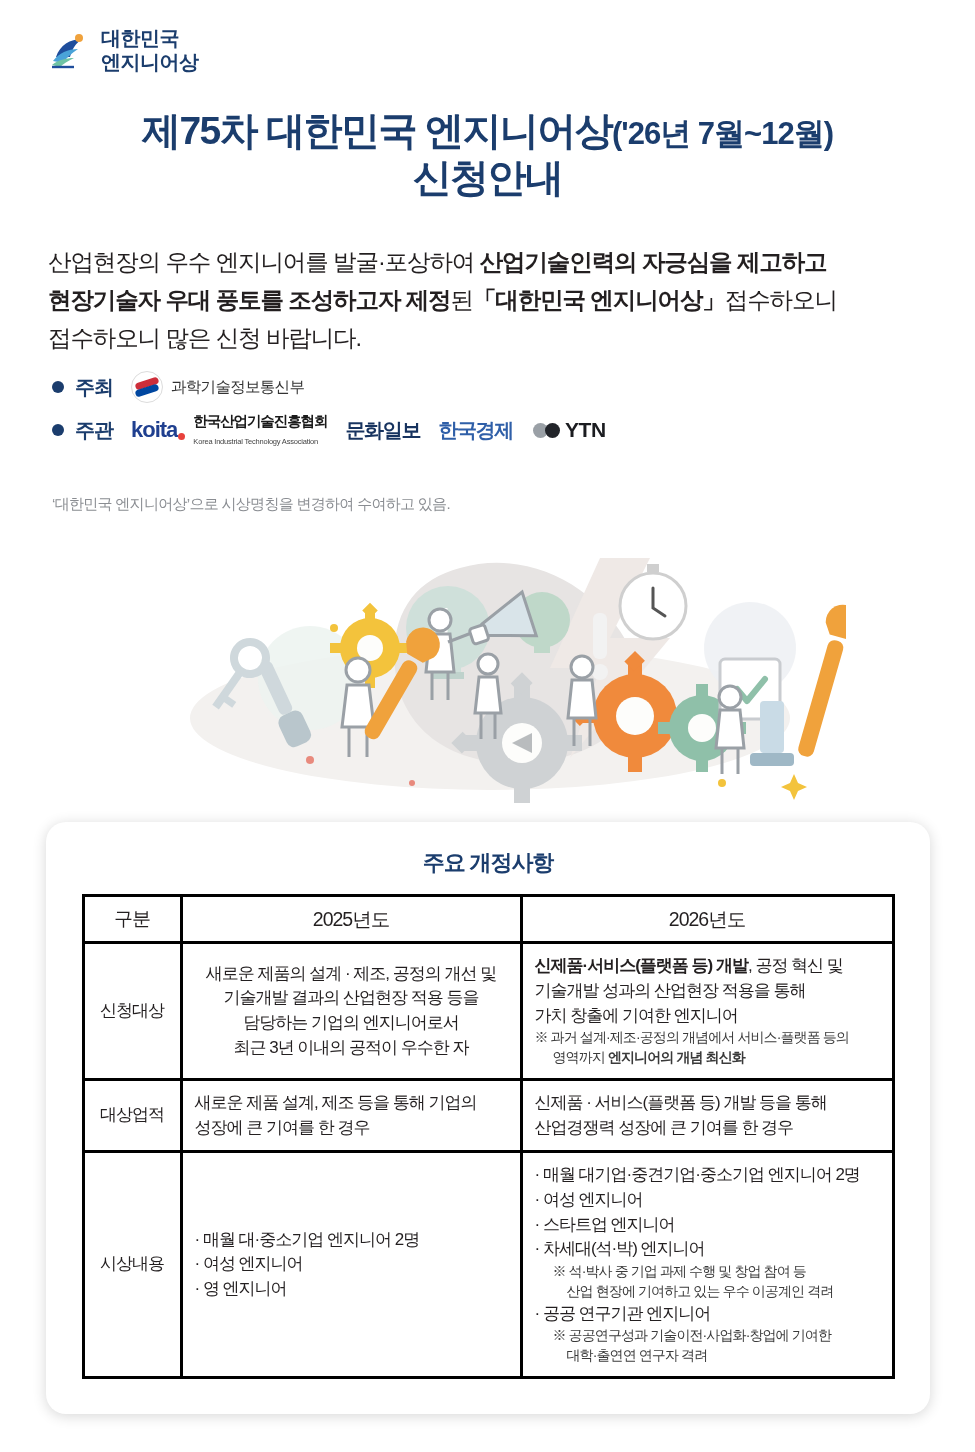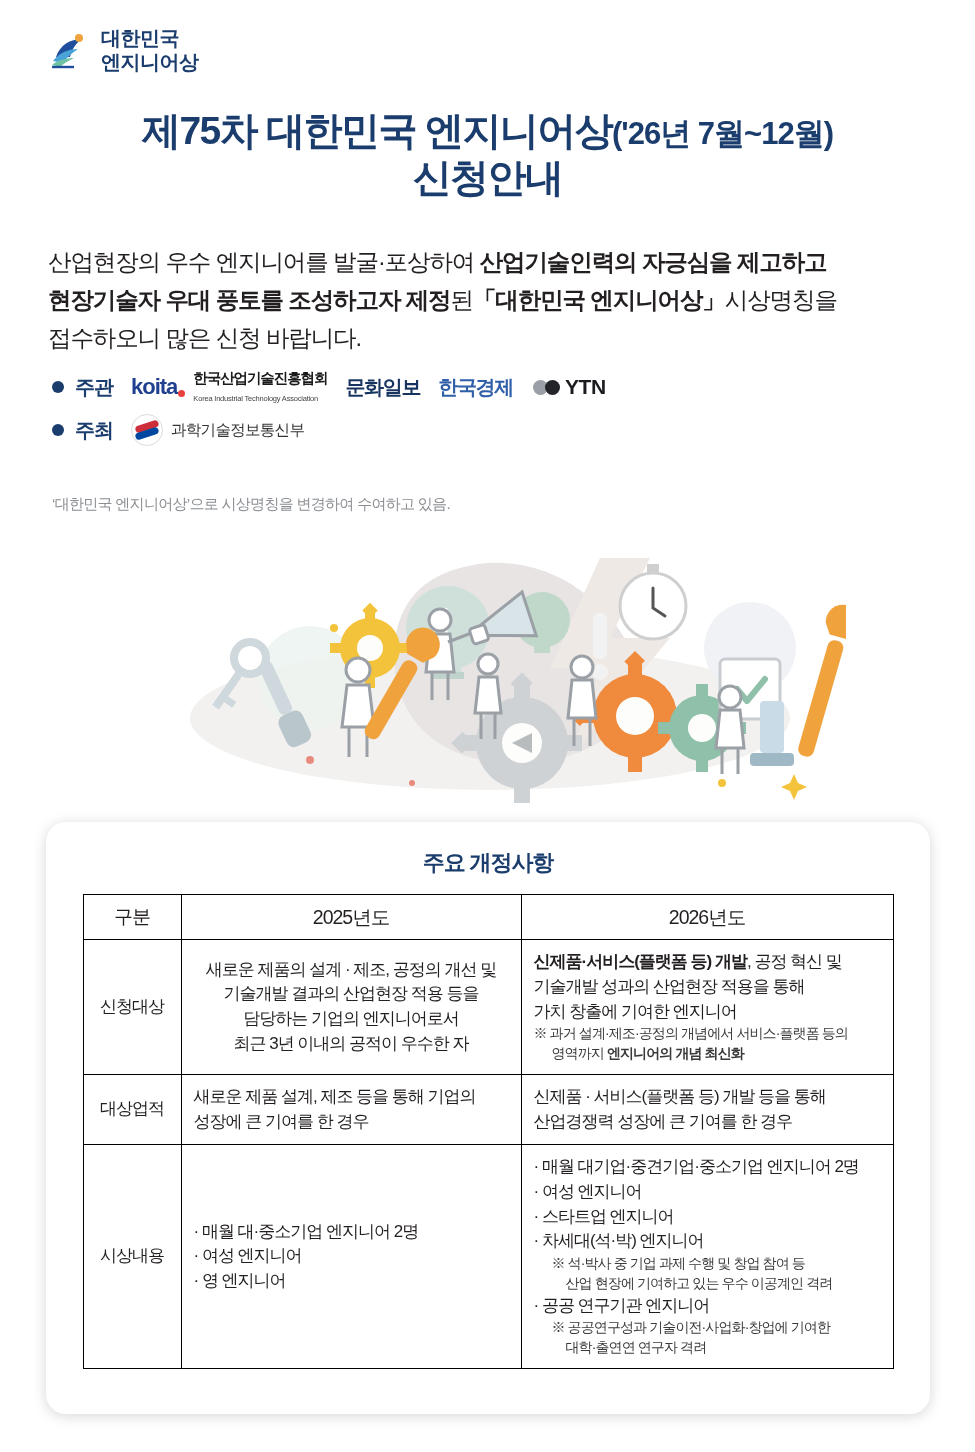--- a/index.html
+++ b/index.html
@@ -244,21 +244,21 @@
     letter-spacing: -1.1px;
     margin-top: 26px;
   }
   table.rev {
     width: 810px;
     margin: 16px auto 0 auto;
     border-collapse: collapse;
     table-layout: fixed;
   }
   table.rev th, table.rev td {
-    border: 1px solid #000000;
+    border: 3px solid #000000;
     padding: 10px 12px;
     vertical-align: middle;
     font-size: 17px;
     letter-spacing: -1px;
     line-height: 1.45;
     color: #231f20;
   }
   table.rev th {
     text-align: center;
     font-weight: normal;
@@ -306,25 +306,32 @@
 
 <div class="title-block">
   <div class="title-line1">
     <span>제75차 대한민국 엔지니어상</span><span class="sub">('26년 7월~12월)</span>
   </div>
   <div class="title-line2">신청안내</div>
 </div>
 
 <div class="intro">
   <span>산업현장의 우수 엔지니어를 발굴·포상하여 </span><b>산업기술인력의 자긍심을 제고하고</b><br>
-  <b>현장기술자 우대 풍토를 조성하고자 제정</b><span>된</span><b>「대한민국 엔지니어상」</b><span>시상명칭을</span><br>
+  <b>현장기술자 우대 풍토를 조성하고자 제정</b><span>된</span><b>「대한민국 엔지니어상」</b><span>접수하오니</span><br>
   <span>접수하오니 많은 신청 바랍니다.</span>
 </div>
 
 <div class="orgblock">
+
+  <div class="org-row">
+    <span class="bullet"></span>
+    <span class="org-label">주최</span>
+    <span class="taegeuk"></span>
+    <span class="ministry">과학기술정보통신부</span>
+  </div>
 
   <div class="org-row">
     <span class="bullet"></span>
     <span class="org-label">주관</span>
 
     <span class="koita">
       <span class="koita-word">koita</span>
       <span class="koita-dot"></span>
     </span>
     <span>
@@ -333,27 +340,20 @@
     </span>
 
     <span class="mediapress">문화일보</span>
     <span class="mediapress hk">한국경제</span>
 
     <span class="ytn-wrap">
       <span class="ytn-dot"></span>
       <span class="ytn-dot dark"></span>
       <span class="ytn-text">YTN</span>
     </span>
-  </div>
-
-  <div class="org-row">
-    <span class="bullet"></span>
-    <span class="org-label">주최</span>
-    <span class="taegeuk"></span>
-    <span class="ministry">과학기술정보통신부</span>
   </div>
 </div>
 
 <div class="note">
   <br>
   <span>‘대한민국 엔지니어상’으로 시상명칭을 변경하여 수여하고 있음.</span>
 </div>
 
 <div class="illu">
   <svg width="716" height="280" viewBox="0 0 716 280">

